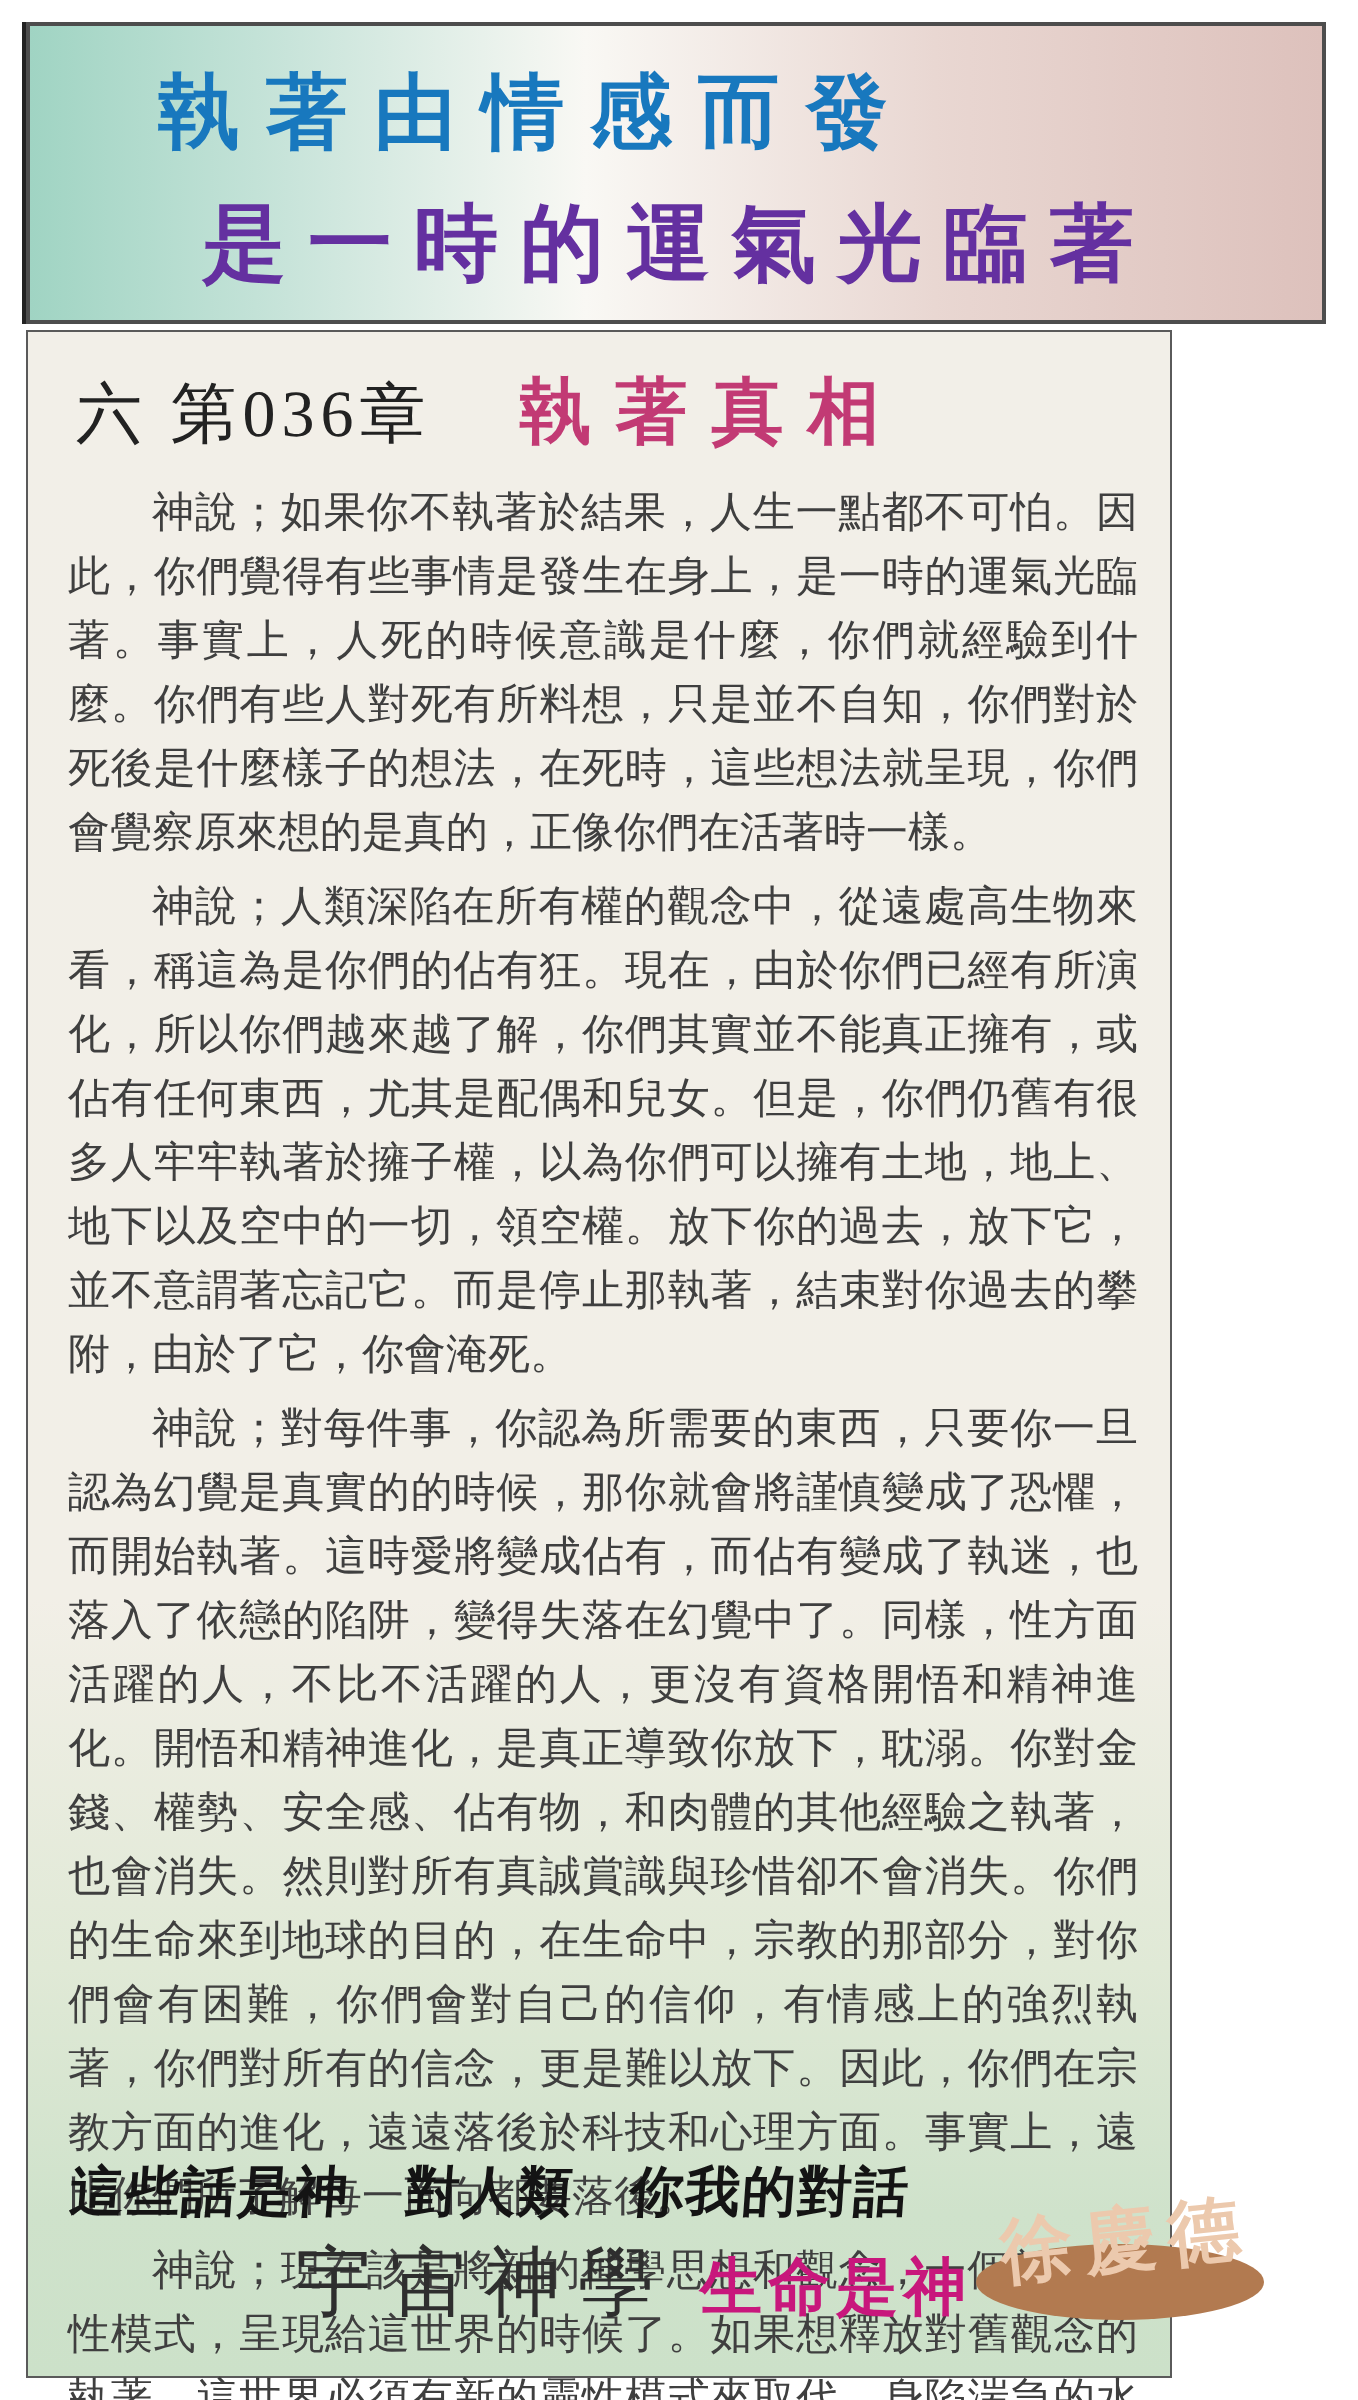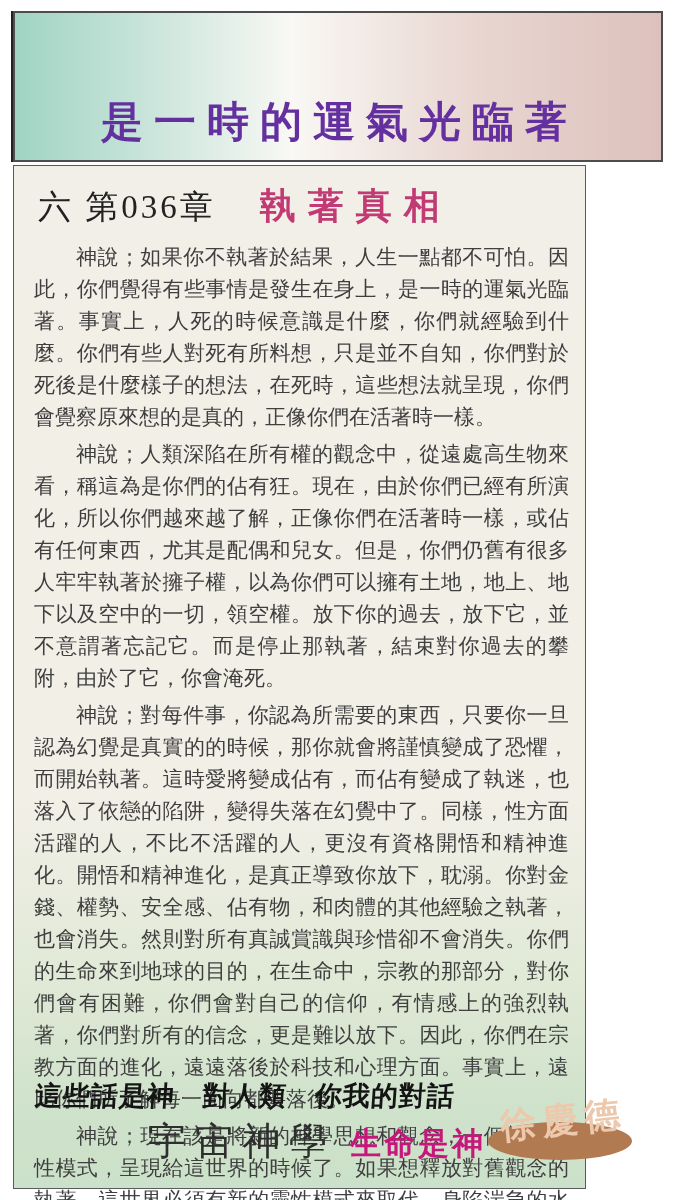--- a/index.html
+++ b/index.html
@@ -75,31 +75,32 @@
     font-size:36px;font-weight:bold;color:#ecc9ad;letter-spacing:6px;
     transform:rotate(-6deg);white-space:nowrap;
   }
 </style>
 </head>
 <body>
 
 <div class="page">
 
   <div class="header-box">
+    <div class="header-line1">執著由情感而發</div>
     <div class="header-line2">是一時的運氣光臨著</div>
   </div>
 
   <div class="body-box">
 
     <div class="chapter">
       <span class="chapter-number">六 第036章</span><span class="chapter-title">執著真相</span>
     </div>
 
     <p class="para">神說；如果你不執著於結果，人生一點都不可怕。因此，你們覺得有些事情是發生在身上，是一時的運氣光臨著。事實上，人死的時候意識是什麼，你們就經驗到什麼。你們有些人對死有所料想，只是並不自知，你們對於死後是什麼樣子的想法，在死時，這些想法就呈現，你們會覺察原來想的是真的，正像你們在活著時一樣。</p>
-    <p class="para">神說；人類深陷在所有權的觀念中，從遠處高生物來看，稱這為是你們的佔有狂。現在，由於你們已經有所演化，所以你們越來越了解，正像你們在活著時一樣，或佔有任何東西，尤其是配偶和兒女。但是，你們仍舊有很多人牢牢執著於擁子權，以為你們可以擁有土地，地上、地下以及空中的一切，領空權。放下你的過去，放下它，並不意謂著忘記它。而是停止那執著，結束對你過去的攀附，由於了它，你會淹死。</p>
+    <p class="para">神說；人類深陷在所有權的觀念中，從遠處高生物來看，稱這為是你們的佔有狂。現在，由於你們已經有所演化，所以你們越來越了解，你們其實並不能真正擁有，或佔有任何東西，尤其是配偶和兒女。但是，你們仍舊有很多人牢牢執著於擁子權，以為你們可以擁有土地，地上、地下以及空中的一切，領空權。放下你的過去，放下它，並不意謂著忘記它。而是停止那執著，結束對你過去的攀附，由於了它，你會淹死。</p>
     <p class="para">神說；對每件事，你認為所需要的東西，只要你一旦認為幻覺是真實的的時候，那你就會將謹慎變成了恐懼，而開始執著。這時愛將變成佔有，而佔有變成了執迷，也落入了依戀的陷阱，變得失落在幻覺中了。同樣，性方面活躍的人，不比不活躍的人，更沒有資格開悟和精神進化。開悟和精神進化，是真正導致你放下，耽溺。你對金錢、權勢、安全感、佔有物，和肉體的其他經驗之執著，也會消失。然則對所有真誠賞識與珍惜卻不會消失。你們的生命來到地球的目的，在生命中，宗教的那部分，對你們會有困難，你們會對自己的信仰，有情感上的強烈執著，你們對所有的信念，更是難以放下。因此，你們在宗教方面的進化，遠遠落後於科技和心理方面。事實上，遠比你們所了解每一面向都要落後。</p>
     <p class="para">神說；現在該是將新的神學思想和觀念，一個新的靈性模式，呈現給這世界的時候了。如果想釋放對舊觀念的執著，這世界必須有新的靈性模式來取代。身陷湍急的水流中，你們會放掉手上緊抓著的浮木嗎。</p>
 
     <div class="footer-slogan">這些話是神　對人類　你我的對話</div>
 
     <div class="series-line">
       <span class="series-title">宇宙神學</span><span class="series-subtitle">生命是神</span>
     </div>
 
     <div class="seal">

